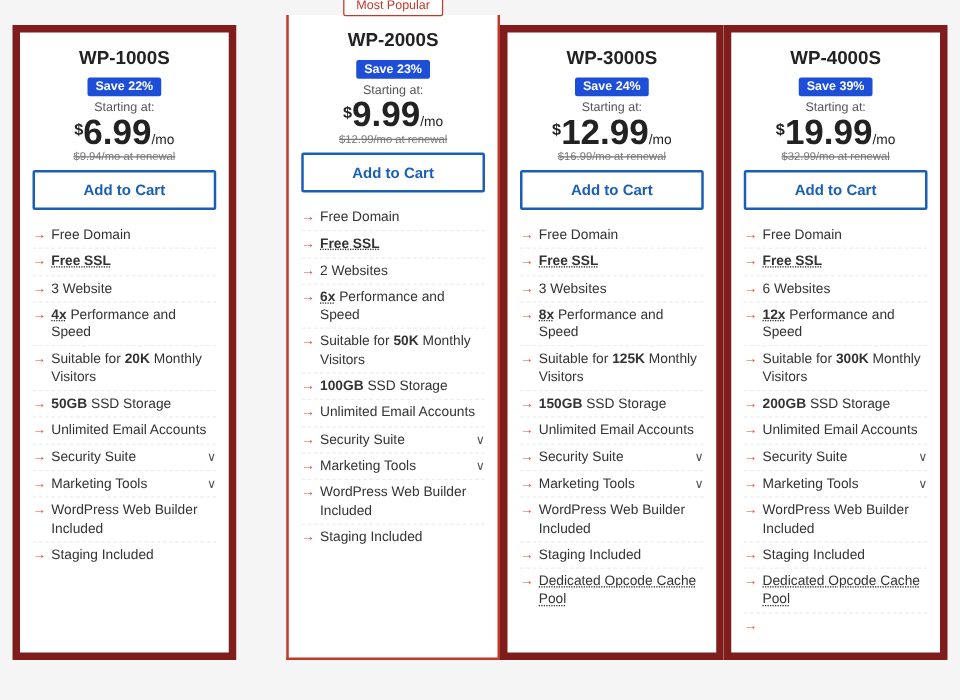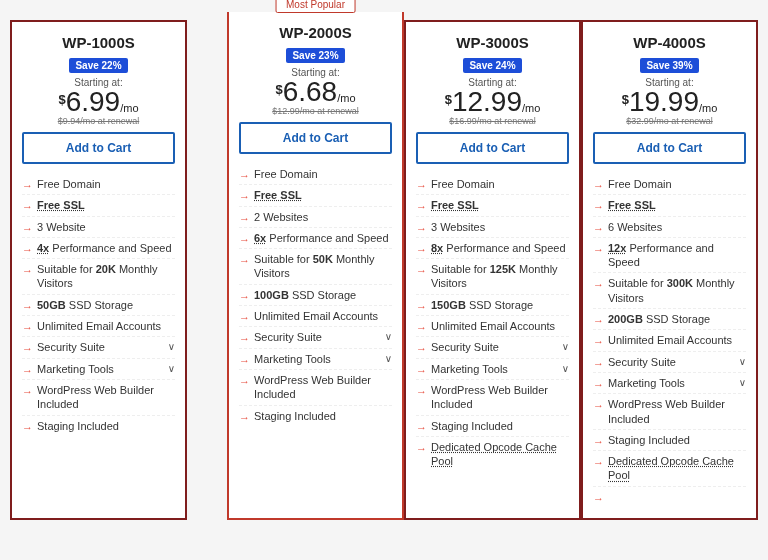--- a/index.html
+++ b/index.html
@@ -13,21 +13,21 @@
       padding: 20px 10px;
     }
     .pricing-grid {
       display: flex;
       gap: 0;
       width: 768px;
       position: relative;
     }
     .plan-card {
       background: #fff;
-      border: 2px solid #7f1d1d;
+      border: 6px solid #7f1d1d;
       flex: 1;
       padding: 12px 10px;
       position: relative;
       min-width: 0;
     }
     .plan-card.popular {
       border: 2px solid #c0392b;
       border-top: none;
       z-index: 2;
       margin-top: -8px;
@@ -75,21 +75,21 @@
     }
     .price-dollar {
       font-size: 13px;
       font-weight: bold;
       color: #222;
       align-self: flex-start;
       margin-top: 4px;
     }
     .price-amount {
       font-size: 28px;
-      font-weight: normal;
+      font-weight: bold;
       color: #222;
       line-height: 1;
     }
     .price-mo {
       font-size: 11px;
       color: #222;
       margin-bottom: 2px;
     }
     .renewal-price {
       font-size: 9px;
@@ -230,21 +230,21 @@
     </ul>
   </div>
     <div class="plan-card popular">
     <div class="most-popular-badge">Most Popular</div>
     <div class="plan-header">
       <div class="plan-name">WP-2000S</div>
       <span class="save-badge">Save 23%</span>
       <div class="starting-at">Starting at:</div>
       <div class="price-row" style="justify-content:center; align-items:flex-end; gap:0;">
         <span class="price-dollar">$</span>
-        <span class="price-amount">6.68</span>
+        <span class="price-amount">9.99</span>
         <span class="price-mo">/mo</span>
       </div>
       <div class="renewal-price">$12.99/mo at renewal</div>
     </div>
     <button class="add-to-cart-btn">Add to Cart</button>
     <ul class="feature-list">
 
       <li class="feature-item">
         <span class="arrow">→</span>
         <span class="feature-text">Free Domain</span>

